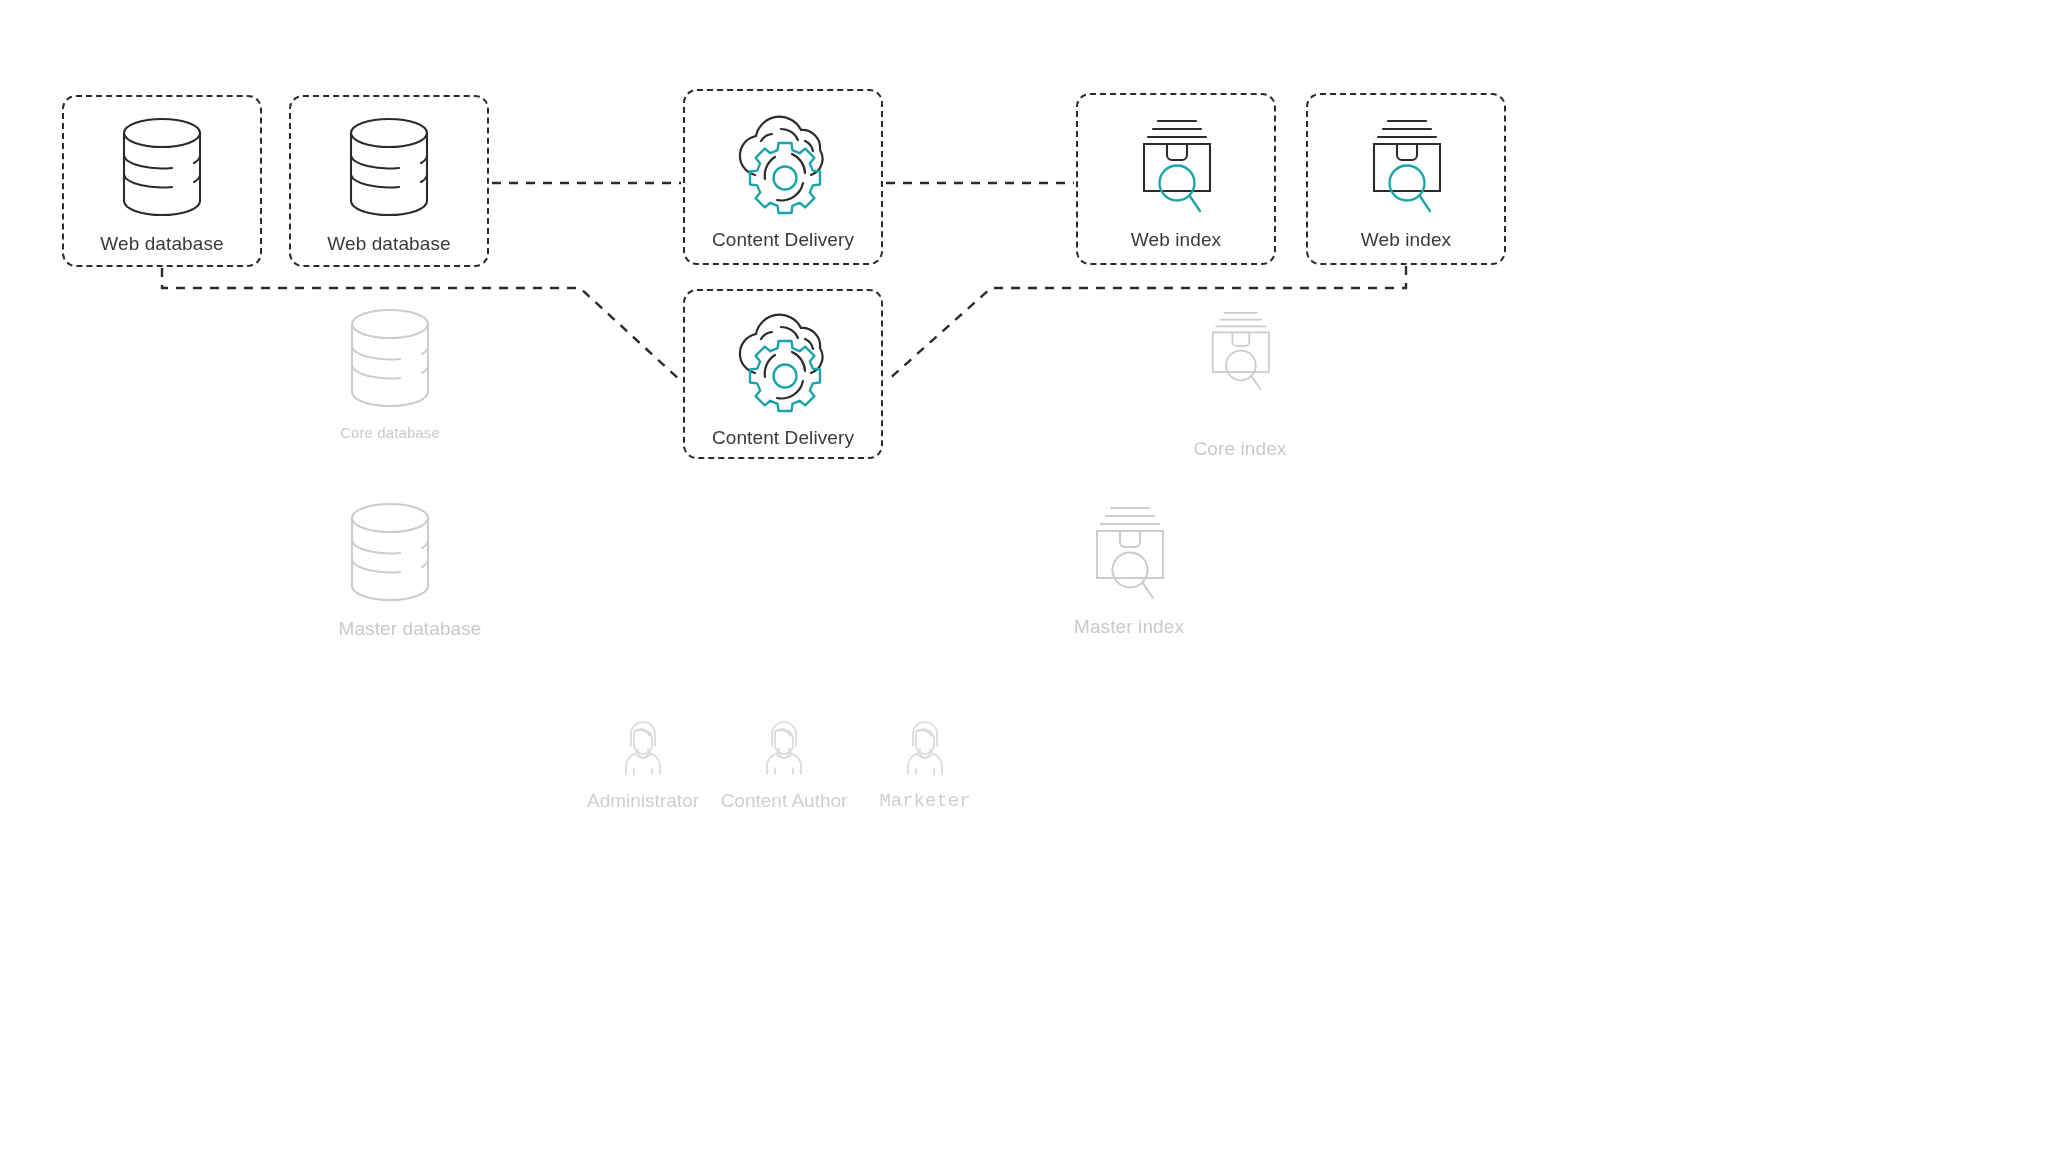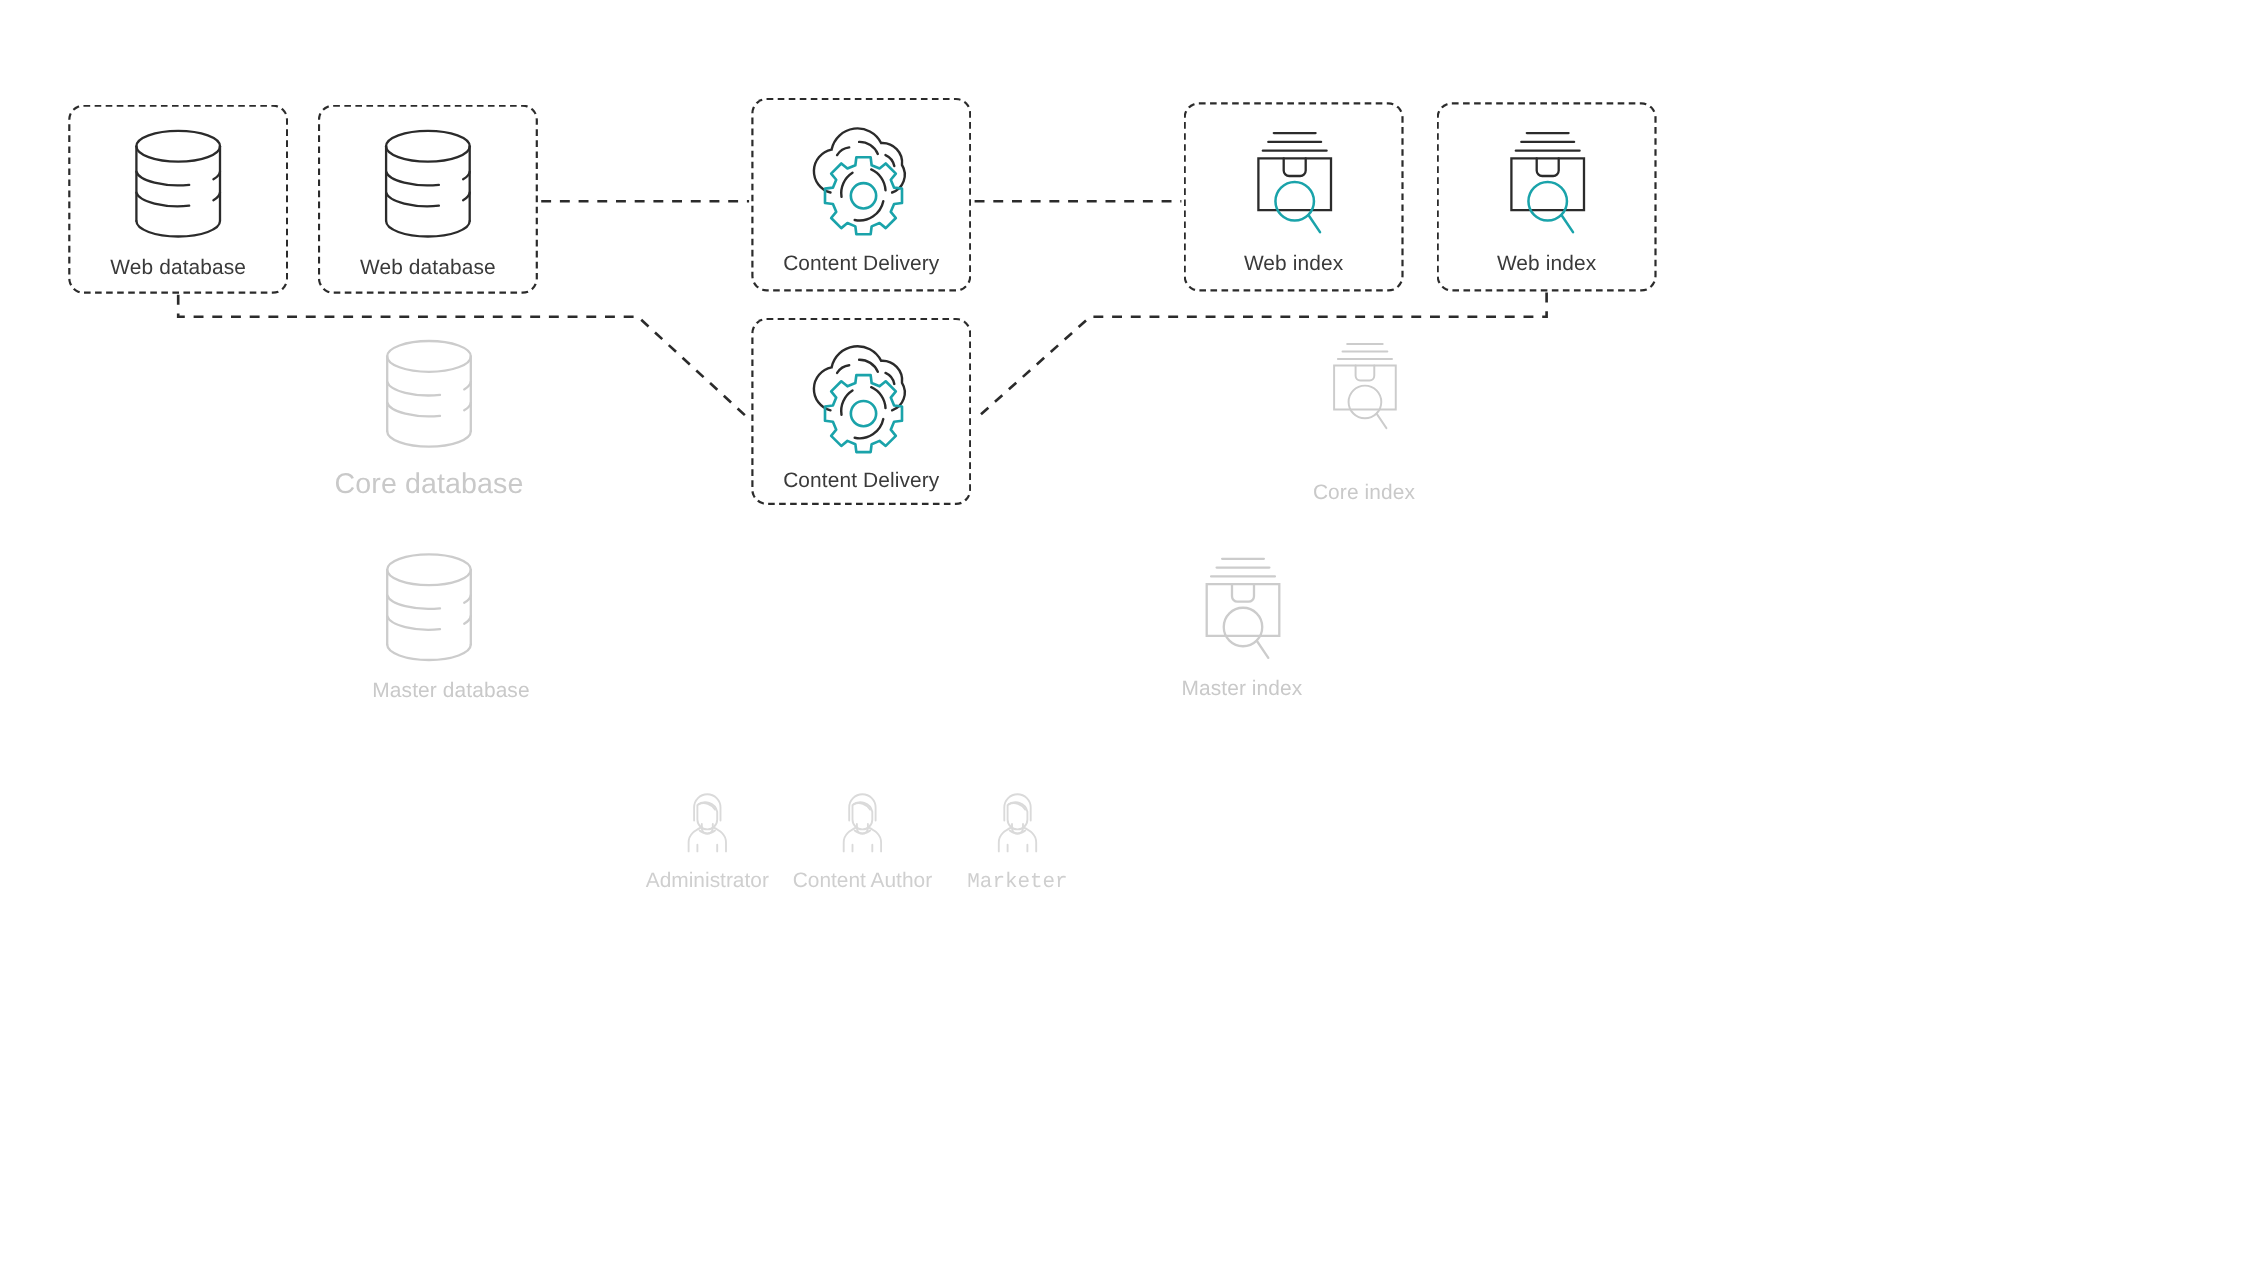--- a/index.html
+++ b/index.html
@@ -185,21 +185,21 @@
         <ellipse cx="52" cy="20" rx="38" ry="14"></ellipse>
         <path d="M14 20 L14 88"></path>
         <path d="M90 20 L90 88"></path>
         <path d="M14 88 A38 14 0 0 0 90 88"></path>
         <path d="M14 43 A38 14 0 0 0 62 55"></path>
         <path d="M84 50 A38 14 0 0 0 90 43"></path>
         <path d="M14 62 A38 14 0 0 0 62 74"></path>
         <path d="M84 69 A38 14 0 0 0 90 62"></path>
       </g>
     </svg>
-    <div class="node-label" style="font-size:26px; margin-top:12px;">Core database</div>
+    <div class="node-label" style="font-size:15px; margin-top:12px;">Core database</div>
   </div>
 
   <div class="node boxed active" style="left:683px; top:289px; width:200px; height:170px; padding-top:14px;">
     <svg class="node-icon" width="116" height="112" viewBox="0 0 116 112">
       <g fill="none" stroke="#2b2b2b" stroke-width="2.2" stroke-linecap="round">
         <path d="M30 68 A20 20 0 0 1 31 29 A24 24 0 0 1 76 23 A18 18 0 0 1 95 43 A17 17 0 0 1 86 68"></path>
         <path d="M36 34 A15 15 0 0 1 47 27"></path>
         <path d="M56 22 A18 18 0 0 1 73 33"></path>
         <path d="M80 34 A14 14 0 0 1 88 44"></path>
       </g>

